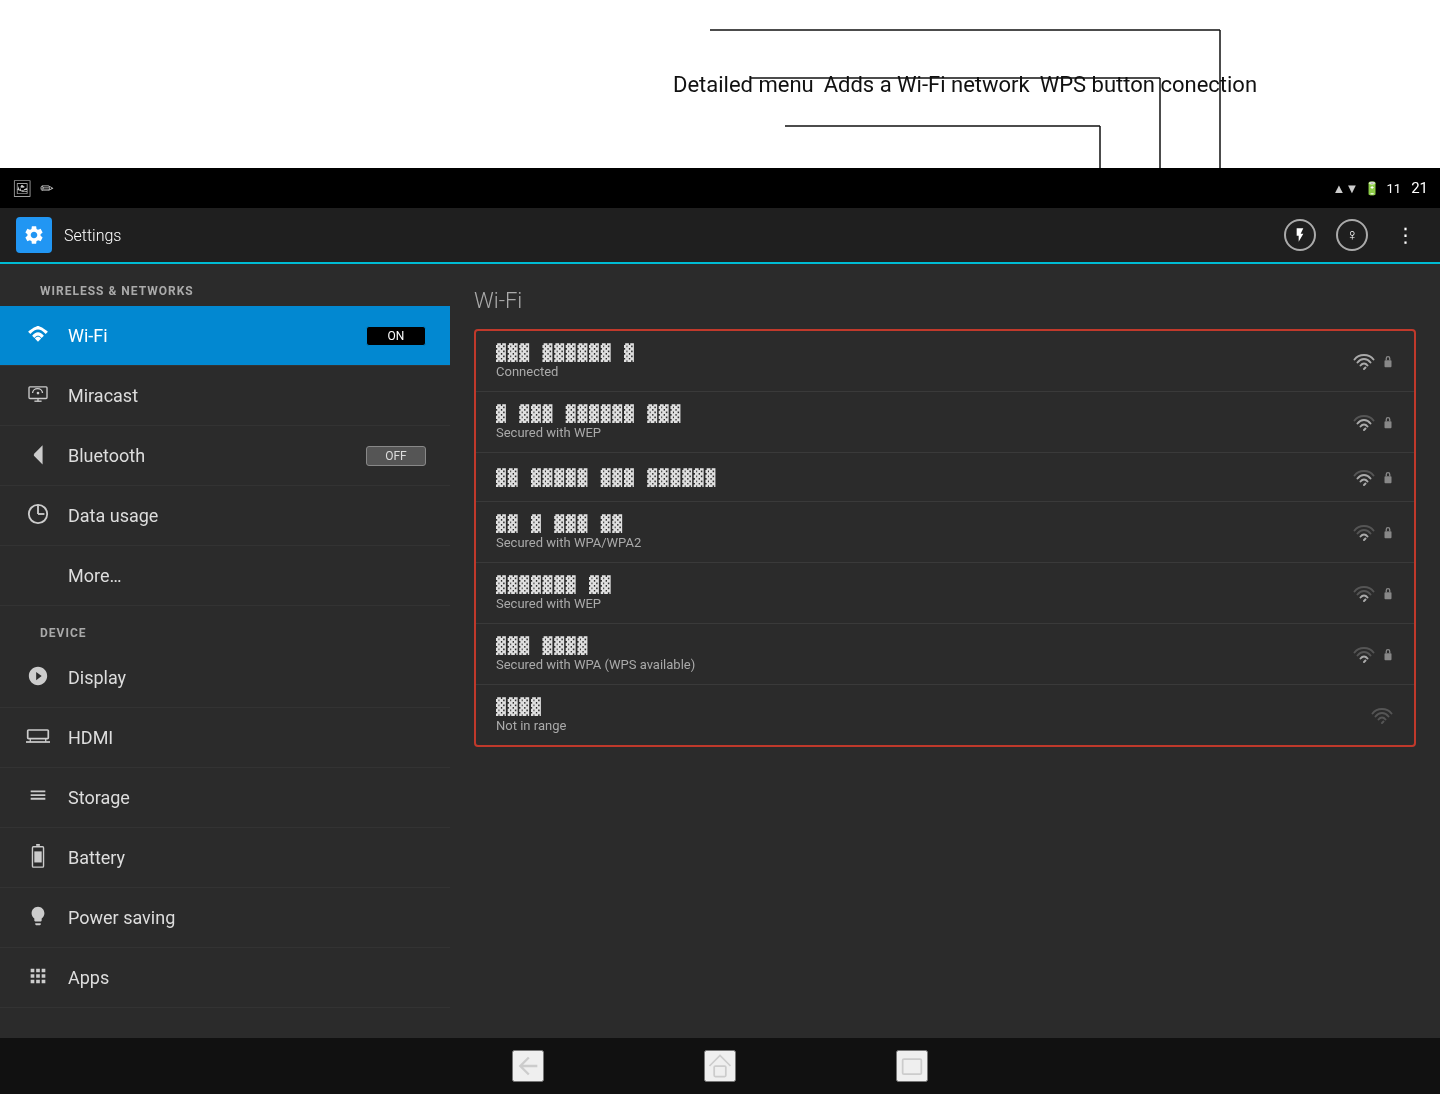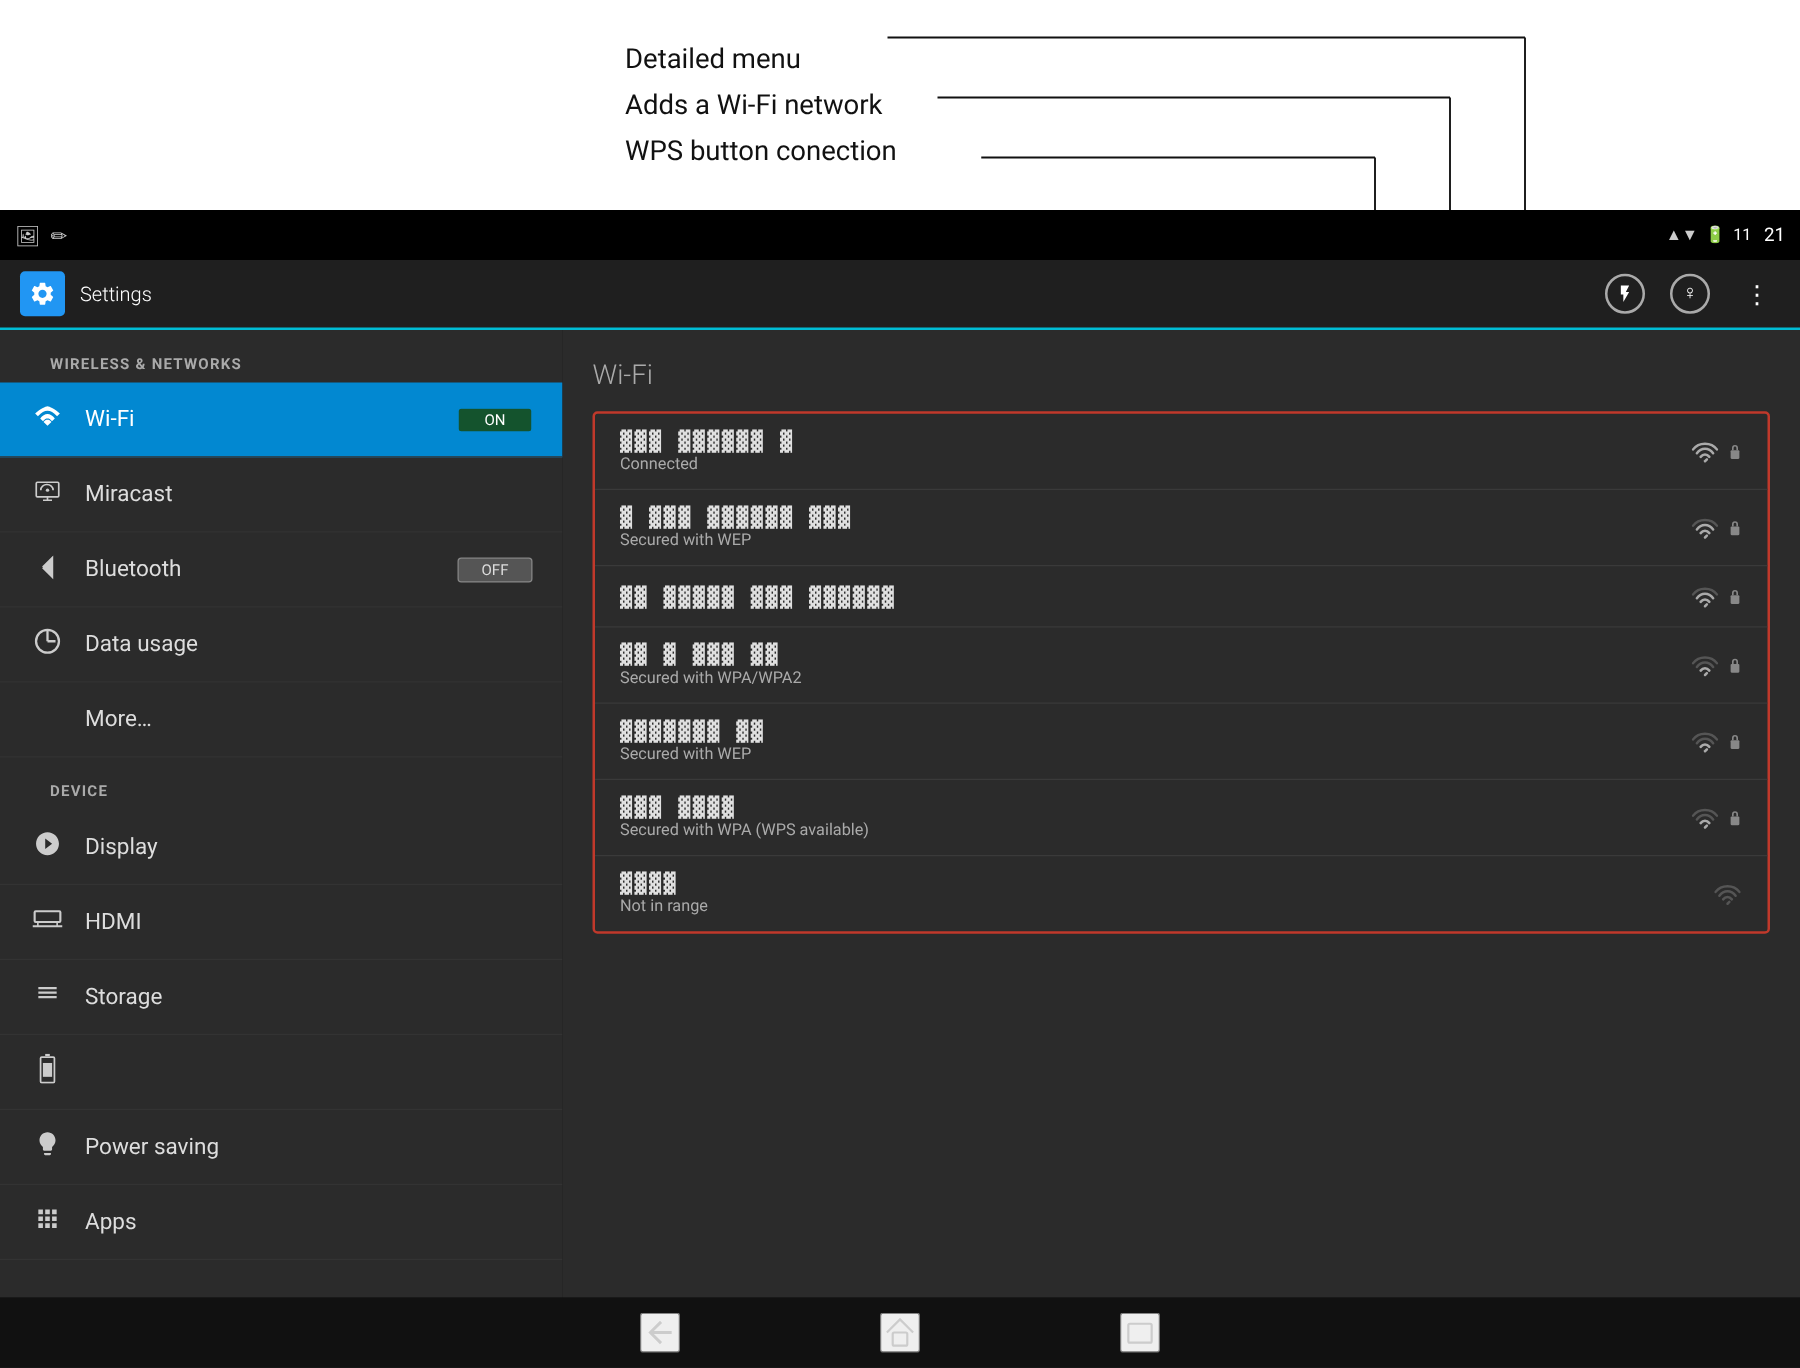--- a/index.html
+++ b/index.html
@@ -12,21 +12,21 @@
       position: relative;
     }
 
     
     .annotation-area {
       position: absolute;
       top: 0; left: 0; right: 0;
       height: 168px;
       background: #fff;
       display: flex;
-      flex-direction: column;
+      flex-direction: row;
       justify-content: center;
       padding-left: 500px;
     }
     .annotation-line {
       display: flex;
       align-items: center;
       margin: 6px 0;
       font-size: 22px;
       color: #111;
       font-weight: 400;
@@ -174,21 +174,21 @@
       border: 1px solid #888;
       background: #555;
       border-radius: 3px;
       padding: 2px 8px;
       color: #ddd;
       font-size: 12px;
       min-width: 60px;
       text-align: center;
     }
     .toggle-btn.on {
-      background: #14532d;
+      background: #000000;
       border-color: #0288d1;
       color: #fff;
     }
 
     
     .content-area {
       flex: 1;
       background: #2b2b2b;
       padding: 24px;
       overflow-y: auto;
@@ -434,20 +434,21 @@
     </div>
 
     <div class="sidebar-item">
       <span class="sidebar-icon">
         <svg width="16" height="24" viewBox="0 0 16 26" fill="none" stroke="#ccc" stroke-width="1.5">
           <rect x="2" y="3" width="12" height="22" rx="1"></rect>
           <line x1="6" y1="1" x2="10" y2="1" stroke="#ccc" stroke-width="2"></line>
           <rect x="4" y="8" width="8" height="12" fill="#ccc" stroke="none"></rect>
         </svg>
       </span>
+      <span class="sidebar-label">Battery</span>
     </div>
 
     <div class="sidebar-item">
       <span class="sidebar-icon">
         <svg width="22" height="22" viewBox="0 0 24 24" fill="#ccc">
           <path d="M9 21c0 .55.45 1 1 1h4c.55 0 1-.45 1-1v-1H9v1zm3-19C8.14 2 5 5.14 5 9c0 2.38 1.19 4.47 3 5.74V17c0 .55.45 1 1 1h6c.55 0 1-.45 1-1v-2.26c1.81-1.27 3-3.36 3-5.74 0-3.86-3.14-7-7-7z"></path>
         </svg>
       </span>
       <span class="sidebar-label">Power saving</span>
     </div>

